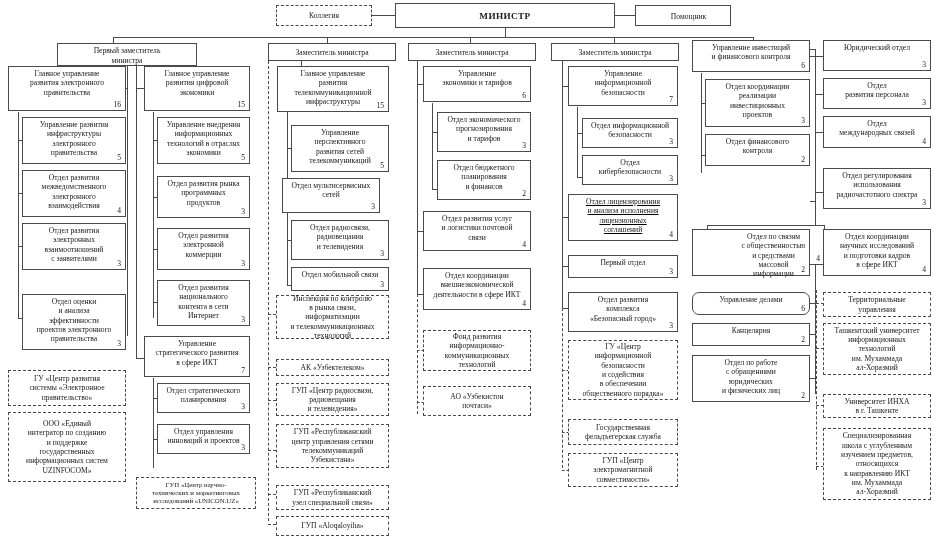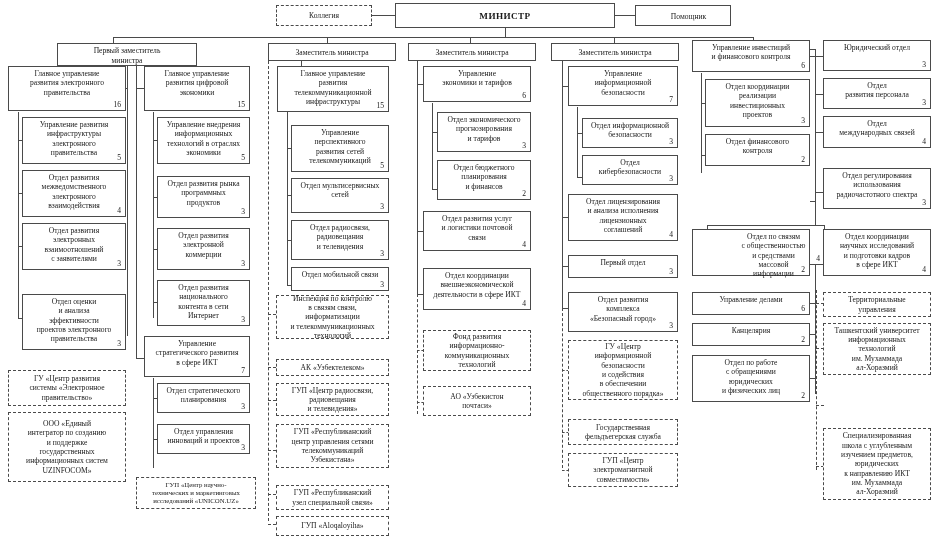--- a/index.html
+++ b/index.html
@@ -262,21 +262,21 @@
 
   <div class="box" style="left:291px;top:125px;width:98px;height:47px;">
     <span class="lbl">Управление
 перспективного
 развития сетей
 телекоммуникаций</span>
     <span class="num">5</span>
   </div>
   <div class="ln h" style="left:287px;top:148px;width:5px;"></div>
 
-  <div class="box" style="left:291px;top:178px;width:98px;height:35px;">
+  <div class="box" style="left:282px;top:178px;width:98px;height:35px;">
     <span class="lbl">Отдел мультисервисных
 сетей</span>
     <span class="num">3</span>
   </div>
   <div class="ln h" style="left:287px;top:195px;width:5px;"></div>
 
   <div class="box" style="left:291px;top:220px;width:98px;height:40px;">
     <span class="lbl">Отдел радиосвязи,
 радиовещания
 и телевидения</span>
@@ -293,21 +293,21 @@
   <div class="ln dash-v" style="left:268px;top:61px;height:460px;"></div>
   <div class="ln dash-h" style="left:268px;top:314px;width:8px;"></div>
   <div class="ln dash-h" style="left:268px;top:367px;width:8px;"></div>
   <div class="ln dash-h" style="left:268px;top:400px;width:8px;"></div>
   <div class="ln dash-h" style="left:268px;top:450px;width:8px;"></div>
   <div class="ln dash-h" style="left:268px;top:494px;width:8px;"></div>
   <div class="ln dash-h" style="left:268px;top:524px;width:8px;"></div>
 
   <div class="box dashed" style="left:276px;top:295px;width:113px;height:44px;">
     <span class="lbl">Инспекция по контролю
-в связям связи,
+в рынка связи,
 информатизации
 и телекоммуникационных
 технологий</span>
   </div>
   <div class="box dashed" style="left:276px;top:359px;width:113px;height:17px;">
     <span class="lbl">АК «Узбектелеком»</span>
   </div>
   <div class="box dashed" style="left:276px;top:383px;width:113px;height:33px;">
     <span class="lbl">ГУП «Центр радиосвязи,
 радиовещания
@@ -404,21 +404,21 @@
   </div>
   <div class="ln h" style="left:577px;top:133px;width:6px;"></div>
 
   <div class="box" style="left:582px;top:155px;width:96px;height:30px;">
     <span class="lbl">Отдел
 кибербезопасности</span>
     <span class="num">3</span>
   </div>
   <div class="ln h" style="left:577px;top:177px;width:6px;"></div>
 
-  <div class="box" style="left:568px;top:194px;width:110px;height:47px;">
+  <div class="box" style="left:568px;top:194px;width:110px;height:47px;text-decoration:underline;">
     <span class="lbl">Отдел лицензирования
 и анализа исполнения
 лицензионных
 соглашений</span>
     <span class="num">4</span>
   </div>
   <div class="ln h" style="left:562px;top:217px;width:7px;"></div>
 
   <div class="box" style="left:568px;top:255px;width:110px;height:23px;">
     <span class="lbl">Первый отдел</span>
@@ -489,21 +489,21 @@
   </div>
 
   <div class="box" style="left:692px;top:229px;width:118px;height:47px;padding-left:48px;">
     <span class="lbl">Отдел по связям
 с общественностью
 и средствами массовой
 информации</span>
     <span class="num">2</span>
   </div>
 
-  <div class="box" style="left:692px;top:292px;width:118px;height:23px;">
+  <div class="box" style="left:692px;top:292px;width:118px;height:23px;border-radius:7px;">
     <span class="lbl">Управление делами</span>
     <span class="num">6</span>
   </div>
 
   <div class="box" style="left:692px;top:323px;width:118px;height:23px;">
     <span class="lbl">Канцелярия</span>
     <span class="num">2</span>
   </div>
 
   <div class="box" style="left:692px;top:355px;width:118px;height:47px;">
@@ -572,23 +572,27 @@
     <span class="lbl">Территориальные
 управления</span>
   </div>
   <div class="box dashed" style="left:823px;top:323px;width:108px;height:52px;">
     <span class="lbl">Ташкентский университет
 информационных
 технологий
 им. Мухаммада
 ал-Хоразмий</span>
   </div>
+  <div class="box dashed" style="left:823px;top:394px;width:108px;height:24px;">
+    <span class="lbl">Университет ИНХА
+в г. Ташкенте</span>
+  </div>
   <div class="box dashed" style="left:823px;top:428px;width:108px;height:72px;">
     <span class="lbl">Специализированная
 школа с углубленным
 изучением предметов,
-юридических
+относящихся
 к направлению ИКТ
 им. Мухаммада
 ал-Хоразмий</span>
   </div>
 
 </div>
 
 </body></html>

